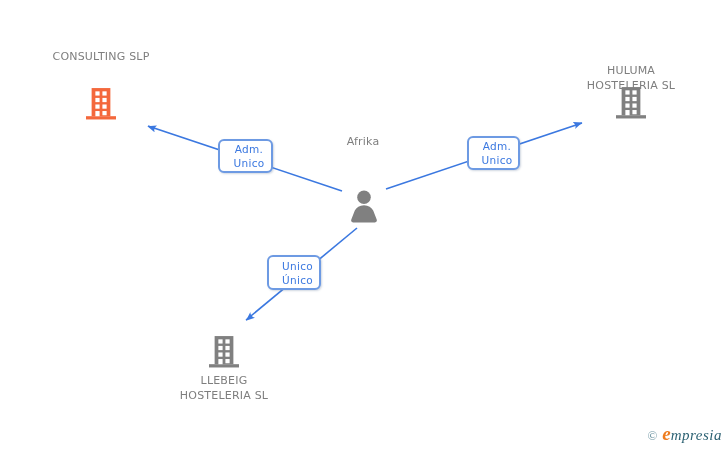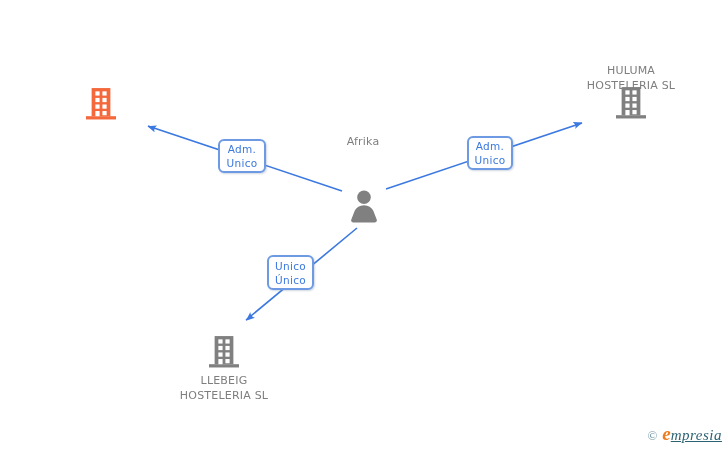--- a/index.html
+++ b/index.html
@@ -13,45 +13,47 @@
     line-height:15px;letter-spacing:0.2px;cursor:pointer;
   }
   .icon-box{position:absolute;cursor:pointer;}
   .icon-box svg{display:block;}
   .rel-label{
     position:absolute;background:#ffffff;border:2px solid #6d9ae3;
     border-radius:6px;box-shadow:1px 1px 2px rgba(120,140,170,0.35);
     color:#3b78e0;font-size:10.5px;line-height:14px;text-align:center;
     display:flex;flex-direction:column;justify-content:center;
     letter-spacing:0.3px;
+    padding-left:7px;
   }
   .footer-brand{
     position:absolute;right:6px;bottom:5px;display:flex;align-items:baseline;
     font-family:"Liberation Serif","DejaVu Serif",serif;font-style:italic;
     cursor:pointer;
   }
   .footer-brand .copy{color:#6e95a3;font-size:13px;margin-right:5px;font-style:normal;}
   .footer-brand .brand-e{color:#ee7c1e;font-size:19px;font-weight:bold;}
-  .footer-brand .brand-rest{color:#2d6273;font-size:15px;letter-spacing:0.5px;text-decoration:underline;}
+  .footer-brand .brand-rest{color:#2d6273;font-size:15px;letter-spacing:0.5px;}
 </style>
 </head>
 <body>
 
 <svg class="edges" width="728" height="450" viewBox="0 0 728 450">
   <defs>
     <marker id="arrow" markerWidth="11" markerHeight="9" refX="8.5" refY="4" orient="auto" markerUnits="userSpaceOnUse">
       <path d="M0,0 L9,3.6 L0,7.4 Q3.2,3.8 0,0 z" fill="#3b78e0"></path>
     </marker>
   </defs>
   <line x1="342" y1="191" x2="148" y2="126" stroke="#3b78e0" stroke-width="1.6" marker-end="url(#arrow)"></line>
   <line x1="386" y1="189" x2="582" y2="123" stroke="#3b78e0" stroke-width="1.6" marker-end="url(#arrow)"></line>
   <line x1="357" y1="228" x2="246" y2="320" stroke="#3b78e0" stroke-width="1.6" marker-end="url(#arrow)"></line>
 </svg>
 
 <div class="ctext" style="left:21px;top:49px;width:160px">
+  <div>CONSULTING SLP</div>
 </div>
 <div class="icon-box" style="left:86px;top:87px">
   <svg width="30" height="34" viewBox="0 0 32 34">
     <rect x="0" y="30" width="32" height="3.5" fill="#f4683c"></rect>
     <rect x="6" y="0" width="20" height="30" fill="#f4683c"></rect>
     <rect x="10" y="3.5" width="4.5" height="4.5" fill="#ffffff"></rect>
     <rect x="17.5" y="3.5" width="4.5" height="4.5" fill="#ffffff"></rect>
     <rect x="10" y="10.5" width="4.5" height="4.5" fill="#ffffff"></rect>
     <rect x="17.5" y="10.5" width="4.5" height="4.5" fill="#ffffff"></rect>
     <rect x="10" y="17.5" width="4.5" height="4.5" fill="#ffffff"></rect>

